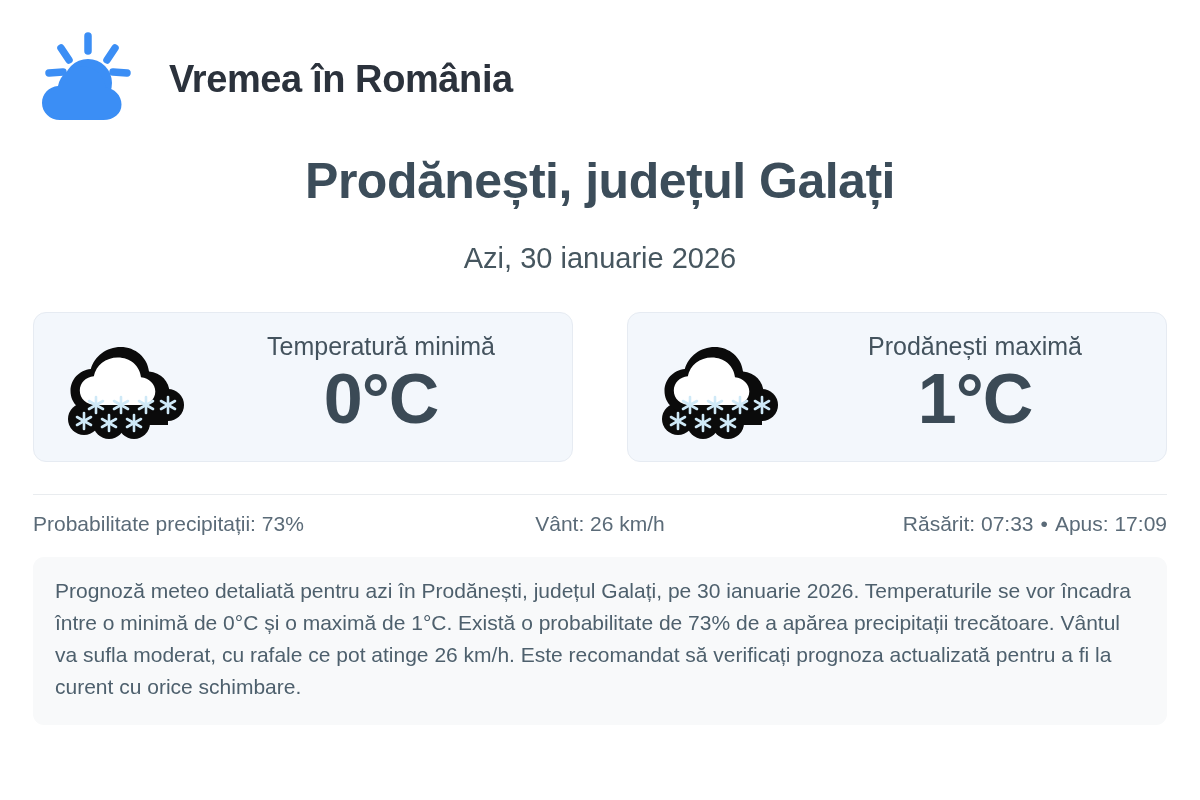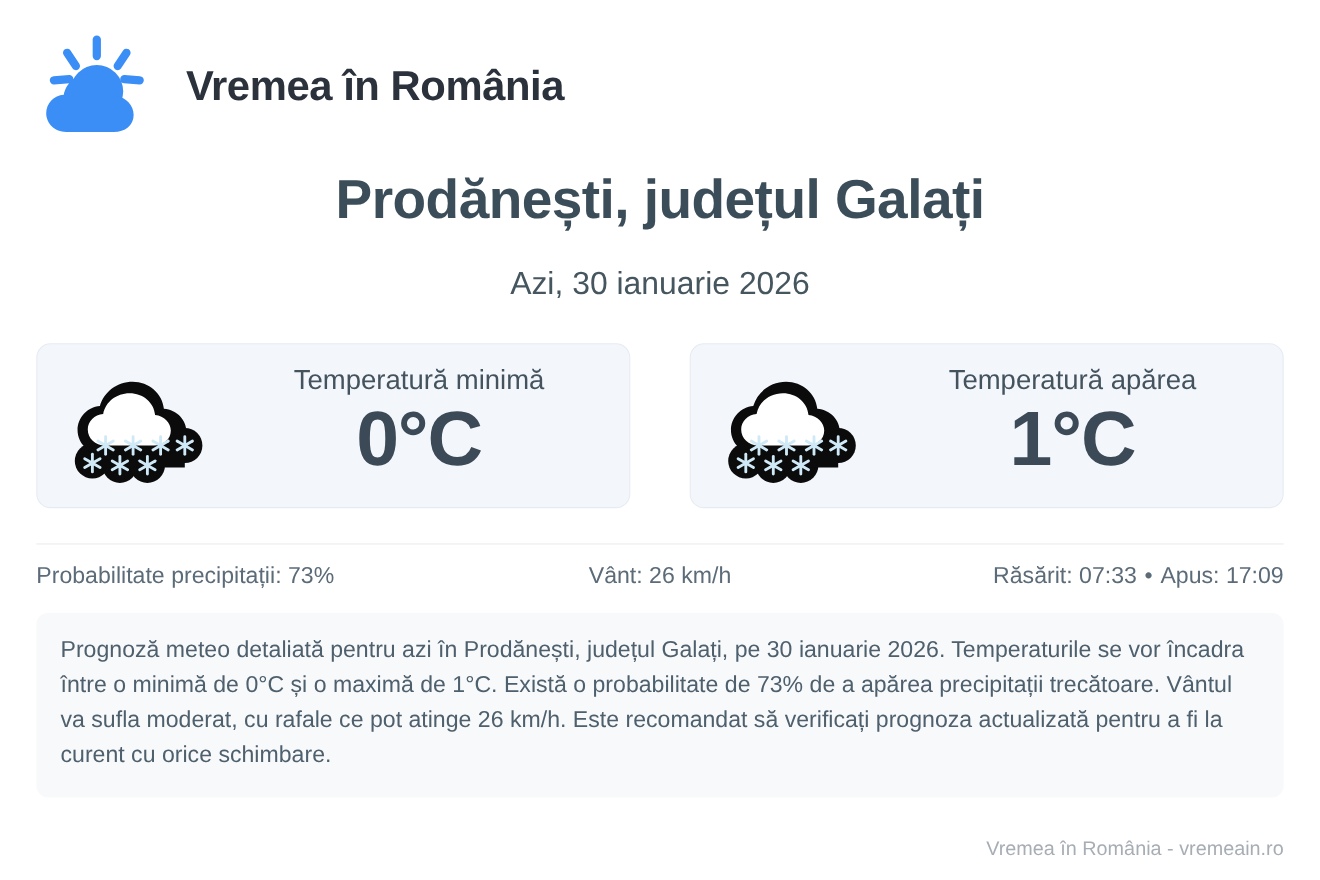--- a/index.html
+++ b/index.html
@@ -327,34 +327,33 @@
               <g stroke="#cfe9f7" stroke-width="2.6" stroke-linecap="round">
                 <line x1="0" y1="-8" x2="0" y2="8"></line>
                 <line x1="-7" y1="-4" x2="7" y2="4"></line>
                 <line x1="-7" y1="4" x2="7" y2="-4"></line>
               </g>
               <circle r="2.4"></circle>
             </g>
         </g>
       </svg>
       <div class="card-body">
-        <div class="card-label">Temperatură apărea</div>
+        <div class="card-label">Prodănești maximă</div>
         <div class="card-value">1°C</div>
       </div>
     </div>
 
   </div>
 
   <div class="divider"></div>
 
   <div class="stats">
     <div class="stat left">Probabilitate precipitații: 73%</div>
     <div class="stat center">Vânt: 26 km/h</div>
     <div class="stat right">
       <span>Răsărit: 07:33</span><span class="stat-sep">•</span><span>Apus: 17:09</span>
     </div>
   </div>
 
   <div class="description">Prognoză meteo detaliată pentru azi în Prodănești, județul Galați, pe 30 ianuarie 2026. Temperaturile se vor încadra între o minimă de 0°C și o maximă de 1°C. Există o probabilitate de 73% de a apărea precipitații trecătoare. Vântul va sufla moderat, cu rafale ce pot atinge 26 km/h. Este recomandat să verificați prognoza actualizată pentru a fi la curent cu orice schimbare.</div>
 
-  <div class="footer">Vremea în România - vremeain.ro</div>
 
 </div>
 
 </body></html>

